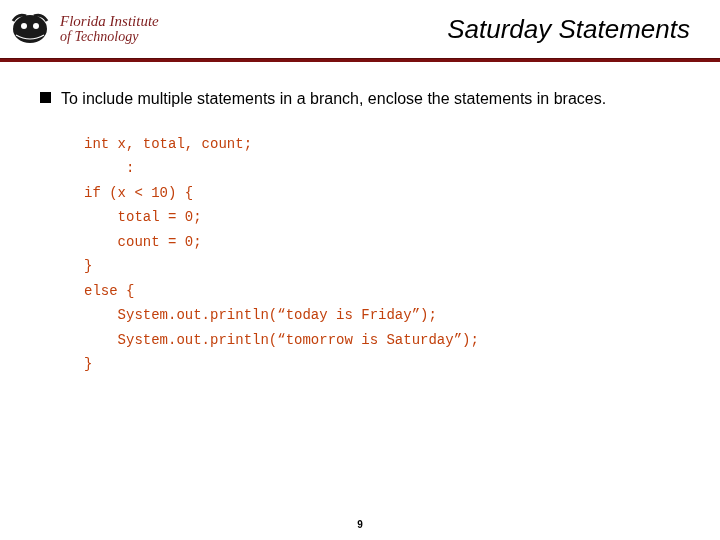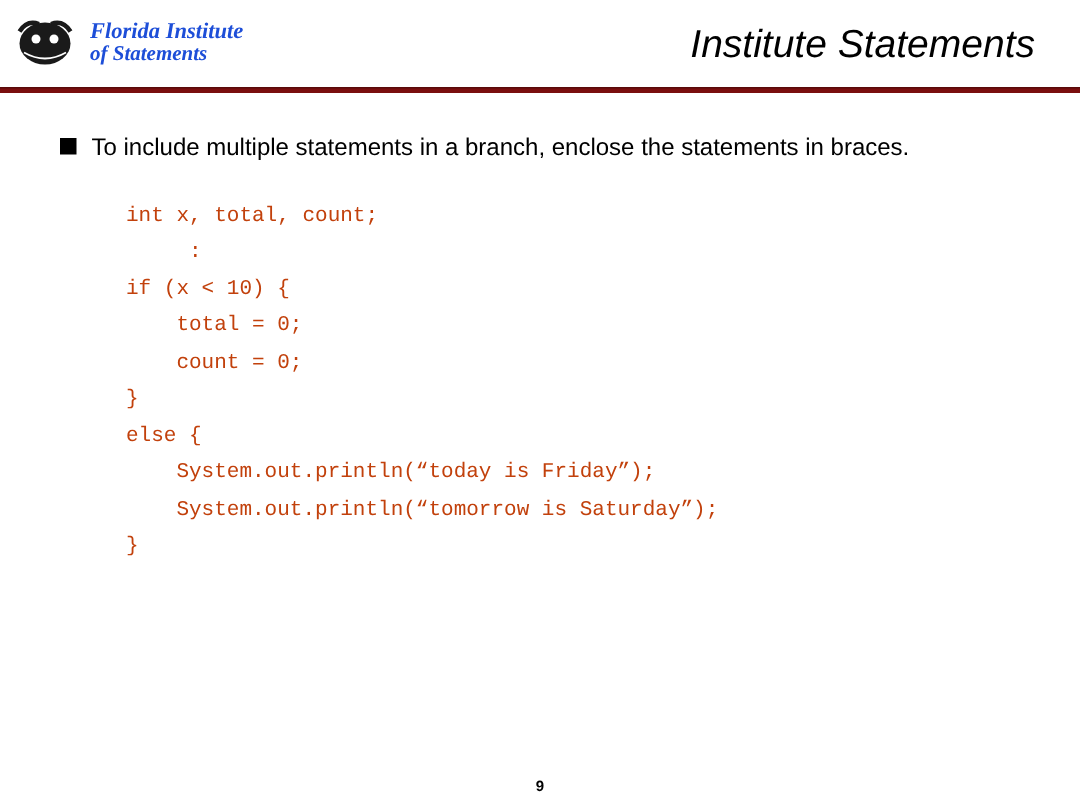--- a/index.html
+++ b/index.html
@@ -24,24 +24,24 @@
     margin-left: 10px;
   }
   .logo-mascot {
     width: 44px;
     height: 40px;
   }
   .logo-text {
     margin-left: 6px;
     font-family: Georgia, 'Times New Roman', serif;
     font-style: italic;
-    color: #1d4ed8;
+    color: #7f1d1d;
     font-size: 15px;
     line-height: 1.05;
-    font-weight: bold;
+    font-weight: normal;
   }
   .logo-text .sub {
     font-size: 14px;
   }
   .title {
     position: absolute;
     right: 30px;
     top: 14px;
     font-family: Arial, Helvetica, sans-serif;
     font-size: 26px;
@@ -102,24 +102,24 @@
     <svg class="logo-mascot" viewBox="0 0 44 40">
       <ellipse cx="20" cy="20" rx="17" ry="14" fill="#1a1a1a"></ellipse>
       <ellipse cx="14" cy="17" rx="3" ry="3" fill="#fefefe"></ellipse>
       <ellipse cx="26" cy="17" rx="3" ry="3" fill="#fefefe"></ellipse>
       <path d="M6 26 Q20 34 34 26" stroke="#fefefe" stroke-width="1.2" fill="none"></path>
       <path d="M3 12 Q8 4 16 7" stroke="#1a1a1a" stroke-width="3" fill="none"></path>
       <path d="M37 12 Q32 4 24 7" stroke="#1a1a1a" stroke-width="3" fill="none"></path>
     </svg>
     <div class="logo-text">
       <div>Florida Institute</div>
-      <div class="sub">of Statements</div>
+      <div class="sub">of Technology</div>
     </div>
   </div>
-  <div class="title">Institute Statements</div>
+  <div class="title">Saturday Statements</div>
 </div>
 
 <div class="rule"></div>
 
 <div class="content">
   <div class="bullet-row">
     <div class="bullet-sq"></div>
     <div class="bullet-text">To include multiple statements in a branch, enclose the statements in braces.</div>
   </div>
 

